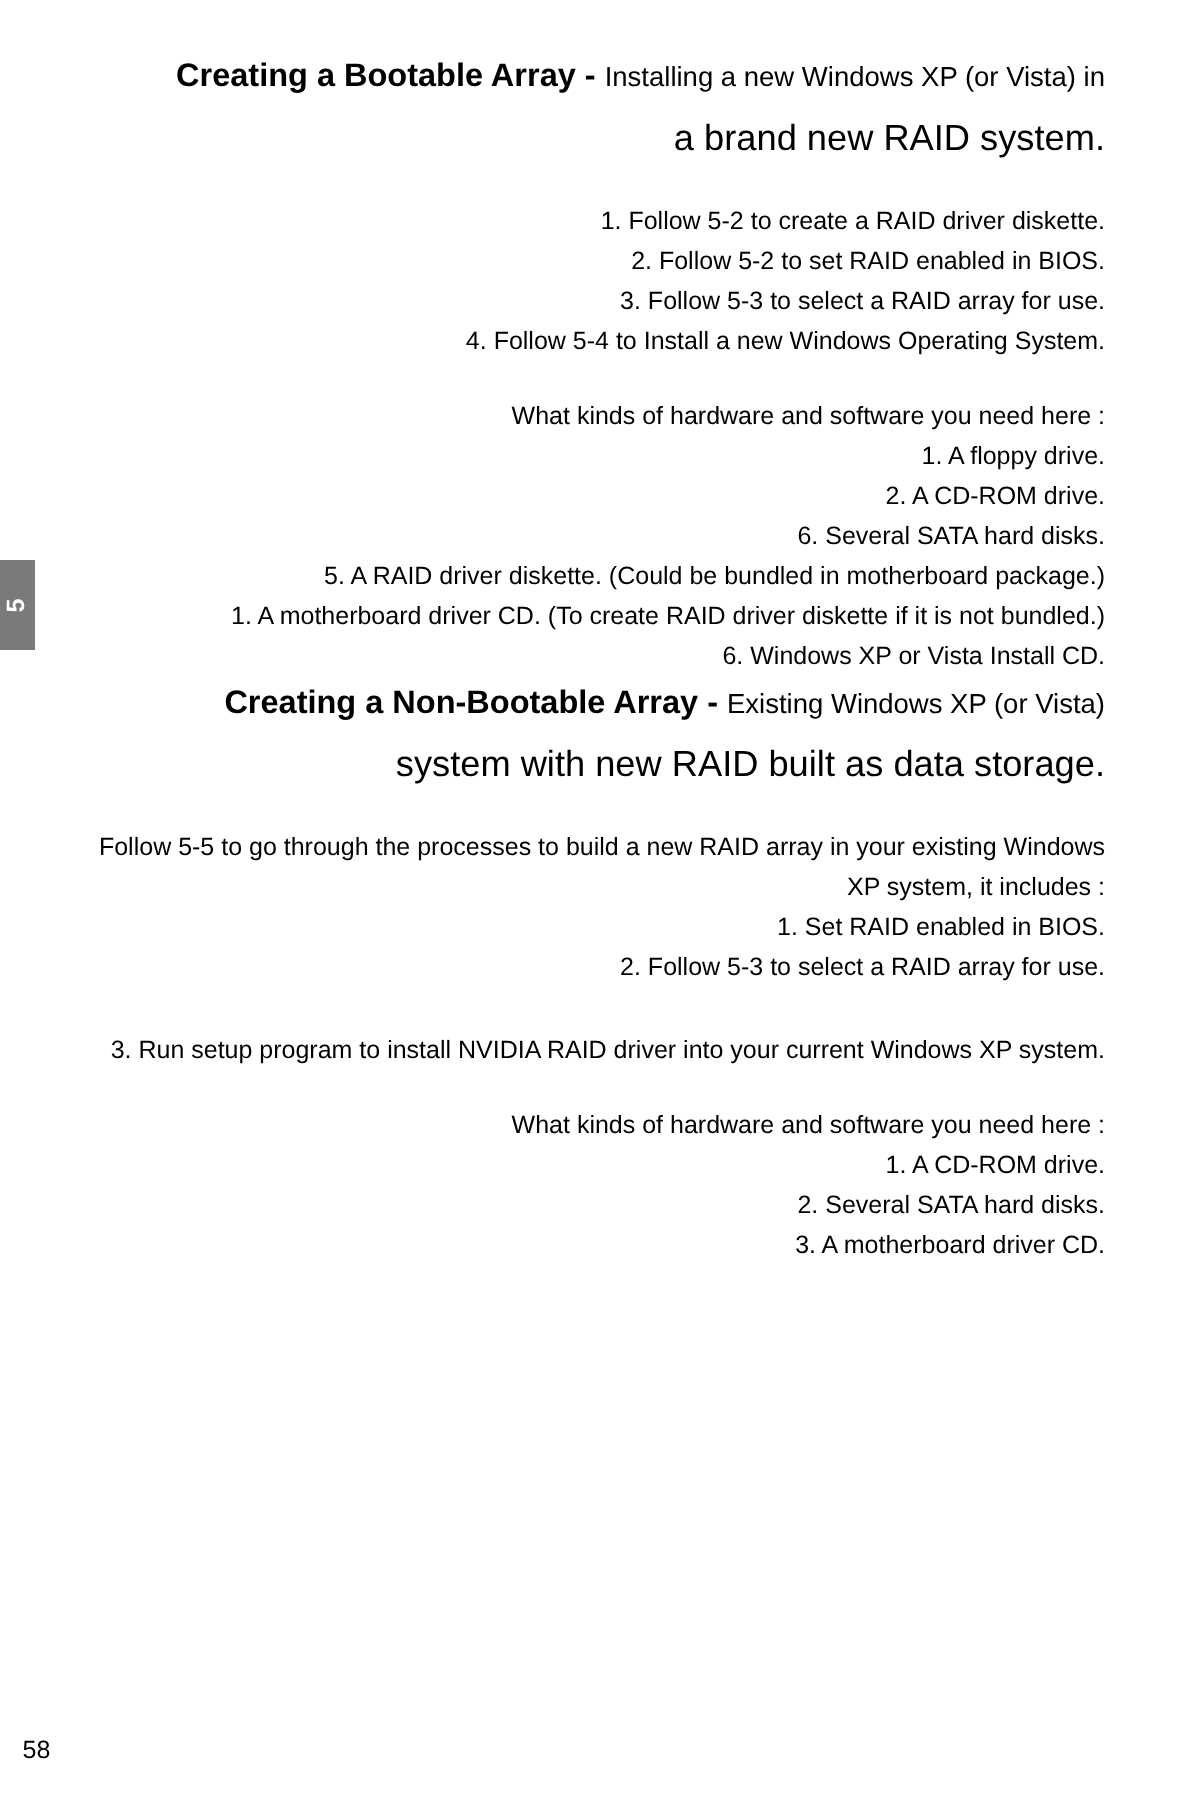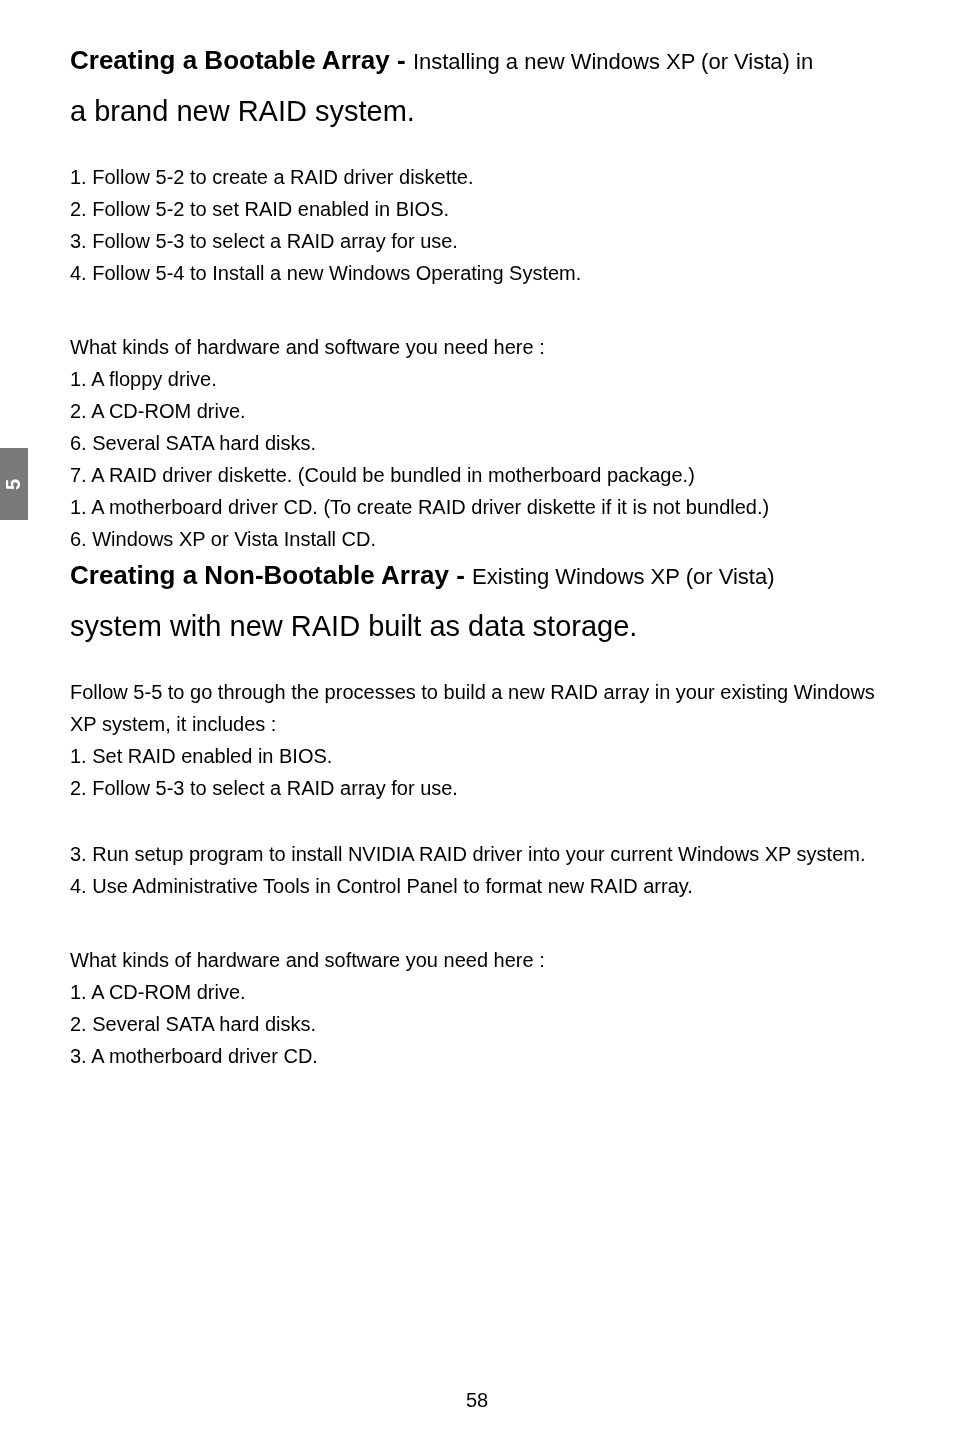--- a/index.html
+++ b/index.html
@@ -10,20 +10,21 @@
     body {
       width: 954px;
       height: 1452px;
       background: #ffffff;
       font-family: Arial, Helvetica, sans-serif;
       color: #000000;
       position: relative;
     }
     .page {
       padding: 40px 70px 40px 70px;
+      text-align: right;
     }
     .heading-bold {
       font-weight: bold;
       font-size: 26px;
       display: inline;
     }
     .heading-regular {
       font-size: 22px;
       display: inline;
     }
@@ -34,21 +35,21 @@
     .subheading-regular {
       font-size: 29px;
       line-height: 1.5;
       margin-bottom: 28px;
     }
     .body-text {
       font-size: 20px;
       line-height: 1.6;
     }
     .section-gap {
-      margin-top: 42px;
+      margin-top: 28px;
     }
     .section-gap-large {
     }
     .side-tab {
       position: absolute;
       left: 0;
       top: 448px;
       width: 28px;
       height: 72px;
       background: #7a7a7a;
@@ -58,23 +59,23 @@
       justify-content: center;
       font-size: 20px;
       font-weight: bold;
     }
     .side-tab span {
       transform: rotate(-90deg);
     }
     .page-number {
       position: absolute;
       bottom: 40px;
-      left: 0;
+      left: 18px;
       right: 0;
-      text-align: center;
+      text-align: left;
       font-size: 20px;
     }
     .indent {
       padding-left: 34px;
       text-indent: -34px;
       margin-top: 34px;
     }
   </style>
 </head>
 <body>
@@ -92,34 +93,33 @@
 
   <div class="body-text">1. Follow 5-2 to create a RAID driver diskette.</div>
   <div class="body-text">2. Follow 5-2 to set RAID enabled in BIOS.</div>
   <div class="body-text">3. Follow 5-3 to select a RAID array for use.</div>
   <div class="body-text">4. Follow 5-4 to Install a new Windows Operating System.</div>
 
   <div class="body-text section-gap">What kinds of hardware and software you need here :</div>
   <div class="body-text">1. A floppy drive.</div>
   <div class="body-text">2. A CD-ROM drive.</div>
   <div class="body-text">6. Several SATA hard disks.</div>
-  <div class="body-text">7. A RAID driver diskette. (Could be bundled in motherboard package.)</div>
+  <div class="body-text">5. A RAID driver diskette. (Could be bundled in motherboard package.)</div>
   <div class="body-text">1. A motherboard driver CD. (To create RAID driver diskette if it is not bundled.)</div>
   <div class="body-text">6. Windows XP or Vista Install CD.</div>
 
   <div class="heading-line section-gap-large">
     <span class="heading-bold">Creating a Non-Bootable Array - </span><span class="heading-regular">Existing Windows XP (or Vista)</span>
   </div>
   <div class="subheading-regular">system with new RAID built as data storage.</div>
 
   <div class="body-text">Follow 5-5 to go through the processes to build a new RAID array in your existing Windows XP system, it includes :</div>
   <div class="body-text">1. Set RAID enabled in BIOS.</div>
   <div class="body-text">2. Follow 5-3 to select a RAID array for use.</div>
   <div class="body-text indent">3. Run setup program to install NVIDIA RAID driver into your current Windows XP system.</div>
-  <div class="body-text">4. Use Administrative Tools in Control Panel to format new RAID array.</div>
 
   <div class="body-text section-gap">What kinds of hardware and software you need here :</div>
   <div class="body-text">1. A CD-ROM drive.</div>
   <div class="body-text">2. Several SATA hard disks.</div>
   <div class="body-text">3. A motherboard driver CD.</div>
 
 </div>
 
 <div class="page-number">58</div>
 

